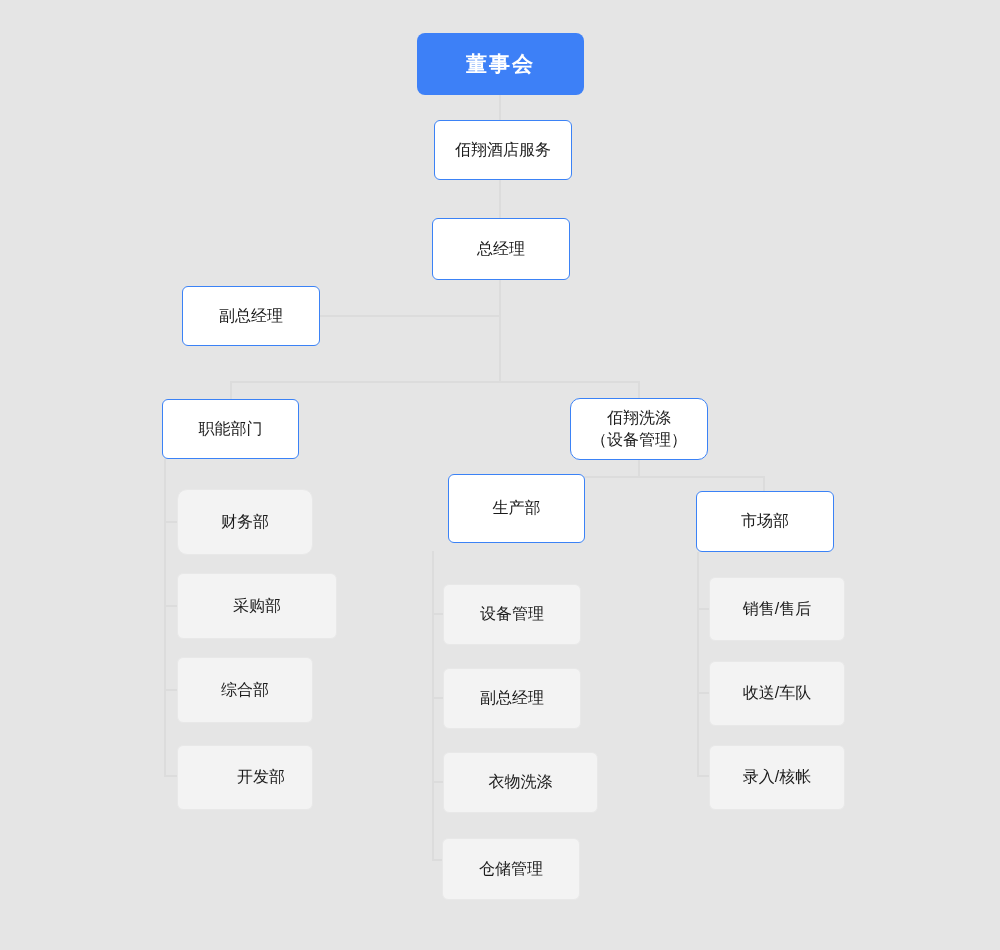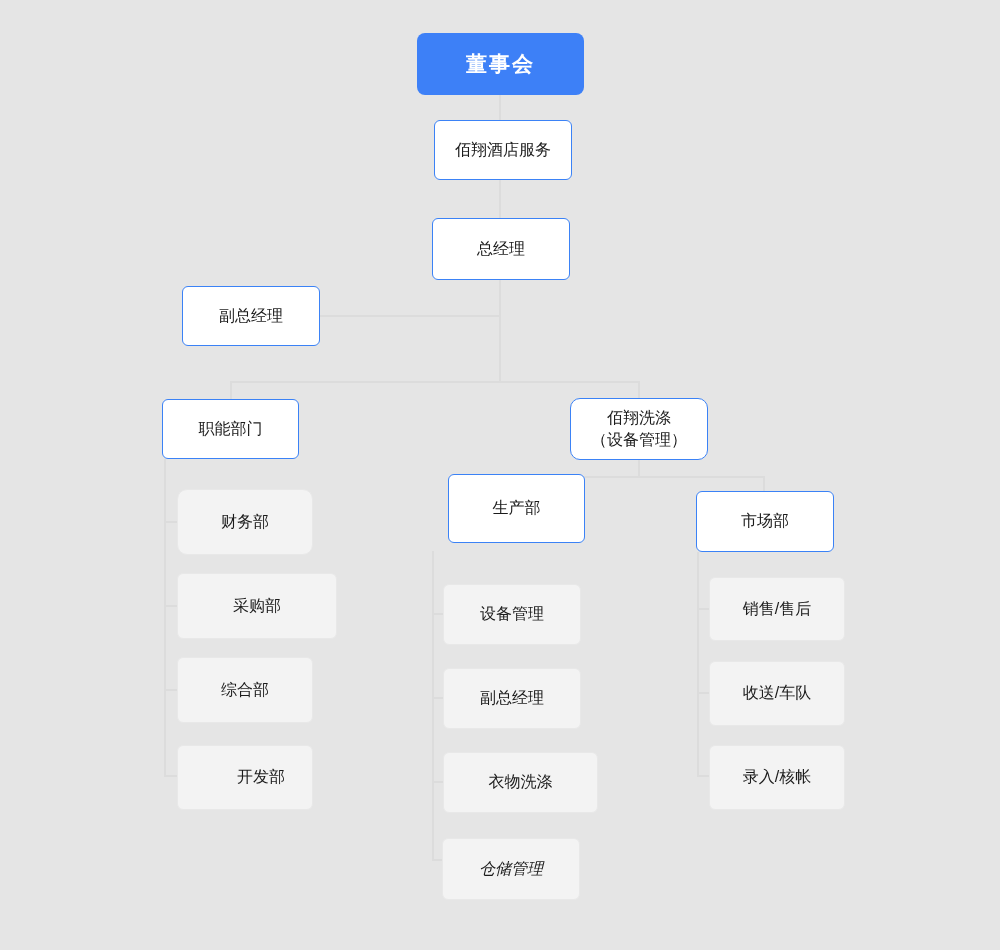--- a/index.html
+++ b/index.html
@@ -115,21 +115,21 @@
 
   <div class="node leaf" style="left:443px;top:584px;width:138px;height:61px;">
     <span>设备管理</span>
   </div>
   <div class="node leaf" style="left:443px;top:668px;width:138px;height:61px;">
     <span>副总经理</span>
   </div>
   <div class="node leaf" style="left:443px;top:752px;width:155px;height:61px;">
     <span>衣物洗涤</span>
   </div>
-  <div class="node leaf" style="left:442px;top:838px;width:138px;height:62px;font-style:italic;">
+  <div class="node leaf" style="left:442px;top:838px;width:138px;height:62px;">
     <span>仓储管理</span>
   </div>
 
   <div class="node leaf" style="left:709px;top:577px;width:136px;height:64px;align-items:center;">
     <span>销售/售后</span>
   </div>
   <div class="node leaf" style="left:709px;top:661px;width:136px;height:65px;">
     <span>收送/车队</span>
   </div>
   <div class="node leaf" style="left:709px;top:745px;width:136px;height:65px;">

